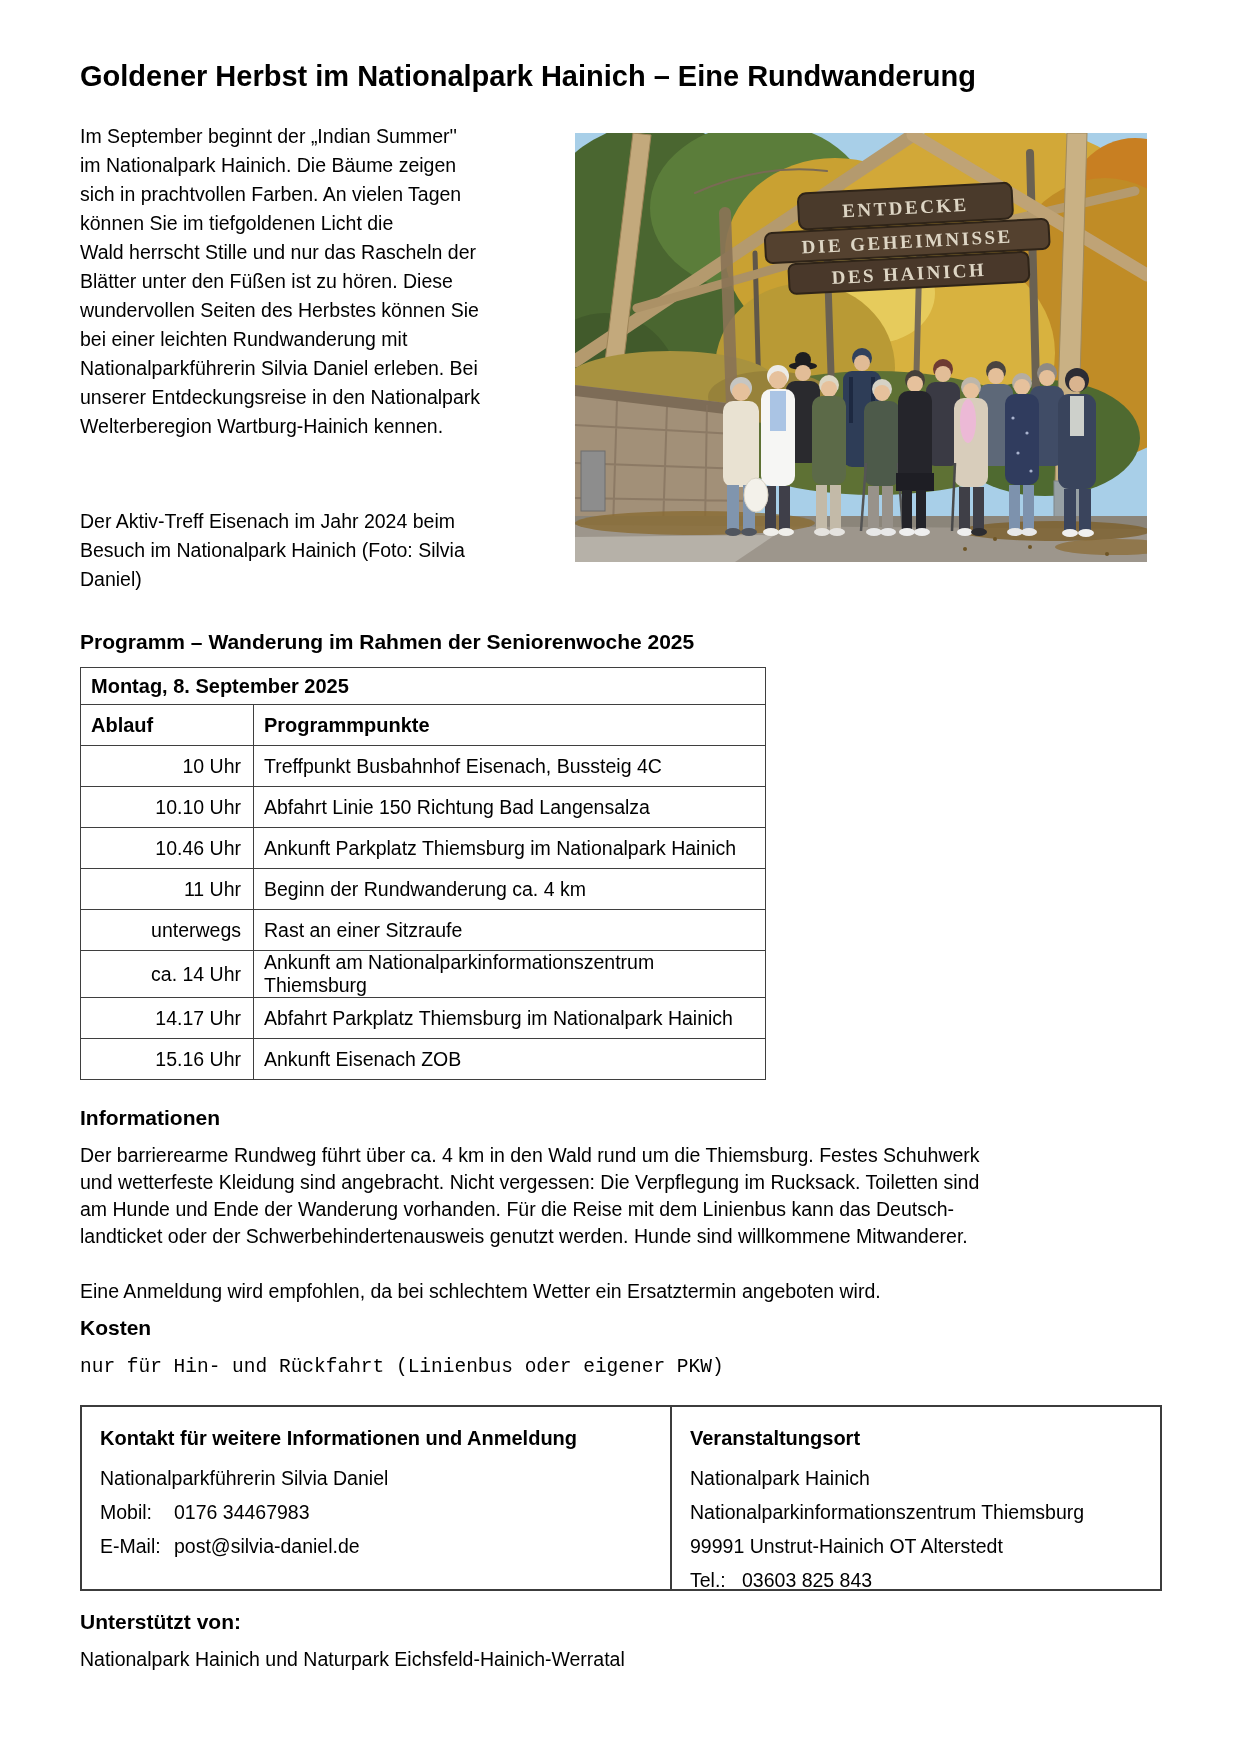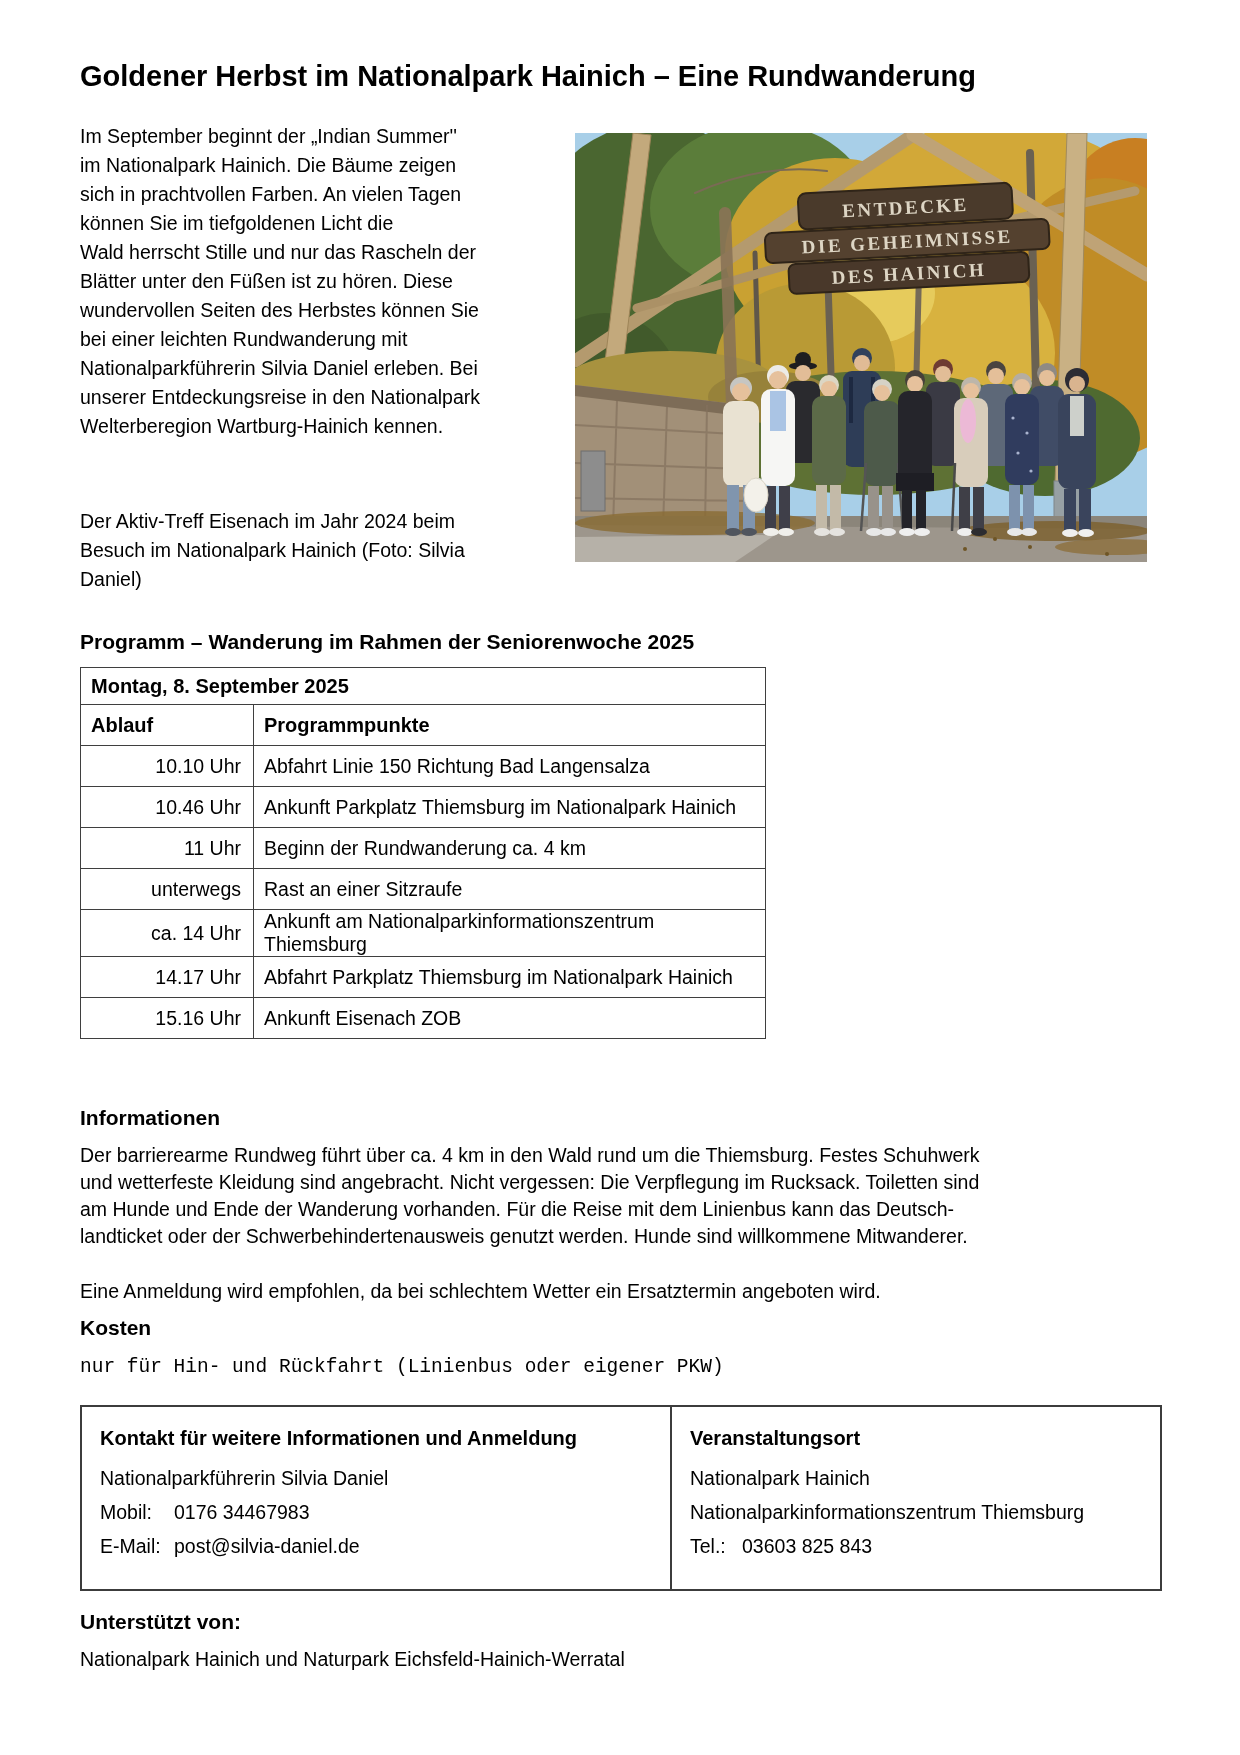--- a/index.html
+++ b/index.html
@@ -259,20 +259,24 @@
   <table class="abs program-table">
     <tbody>
       <tr class="date-row">
         <td colspan="2">Montag, 8. September 2025</td>
       </tr>
       <tr class="head-row">
         <th>Ablauf</th>
         <th>Programmpunkte</th>
       </tr>
       <tr>
+        <td class="time">10 Uhr</td>
+        <td class="item">Treffpunkt Busbahnhof Eisenach, Bussteig 4C</td>
+      </tr>
+      <tr>
         <td class="time">10.10 Uhr</td>
         <td class="item">Abfahrt Linie 150 Richtung Bad Langensalza</td>
       </tr>
       <tr>
         <td class="time">10.46 Uhr</td>
         <td class="item">Ankunft Parkplatz Thiemsburg im Nationalpark Hainich</td>
       </tr>
       <tr>
         <td class="time">11 Uhr</td>
         <td class="item">Beginn der Rundwanderung ca. 4 km</td>
@@ -312,20 +316,21 @@
     <div class="kb-col kb-left">
       <div class="kb-heading">Kontakt für weitere Informationen und Anmeldung</div>
       <div class="kb-row">Nationalparkführerin Silvia Daniel</div>
       <div class="kb-row"><span class="lbl">Mobil:</span><span>0176 34467983</span></div>
       <div class="kb-row"><span class="lbl">E-Mail:</span><span>post@silvia-daniel.de</span></div>
     </div>
     <div class="kb-col kb-right">
       <div class="kb-heading">Veranstaltungsort</div>
       <div class="kb-row">Nationalpark Hainich</div>
       <div class="kb-row">Nationalparkinformationszentrum Thiemsburg</div>
+      <div class="kb-row">99991 Unstrut-Hainich OT Alterstedt</div>
       <div class="kb-row"><span class="lbl2">Tel.:</span><span>03603 825 843</span></div>
     </div>
   </div>
 
   <h2 class="sec h-foot">Unterstützt von:</h2>
   <p class="abs foot-text">Nationalpark Hainich und Naturpark Eichsfeld-Hainich-Werratal</p>
 
 </div>
 
 </body></html>

